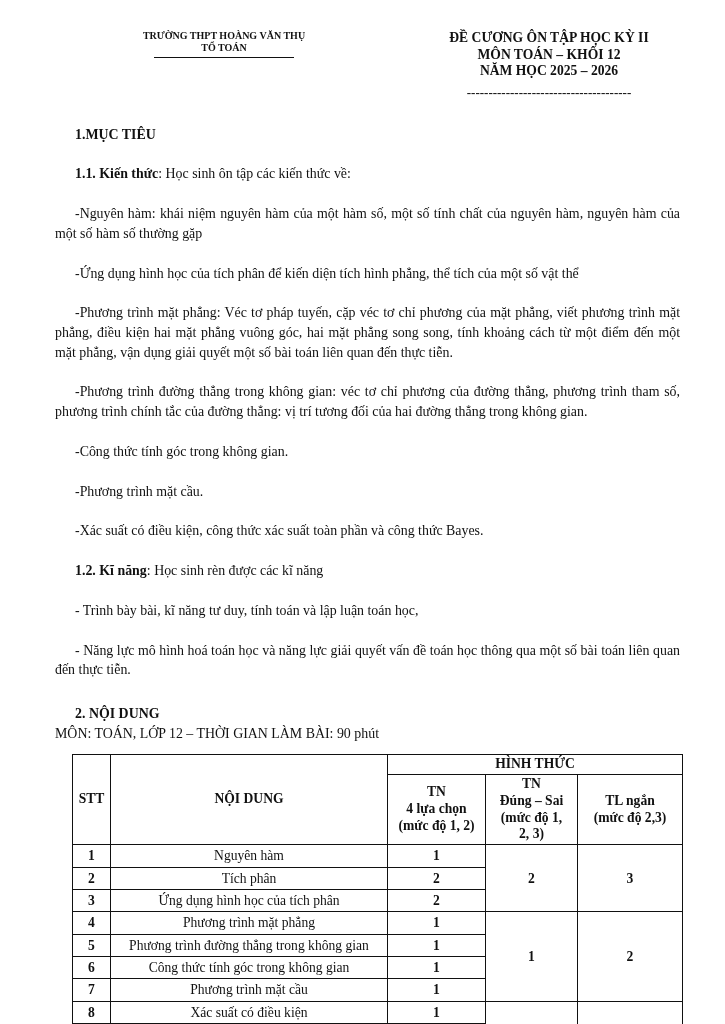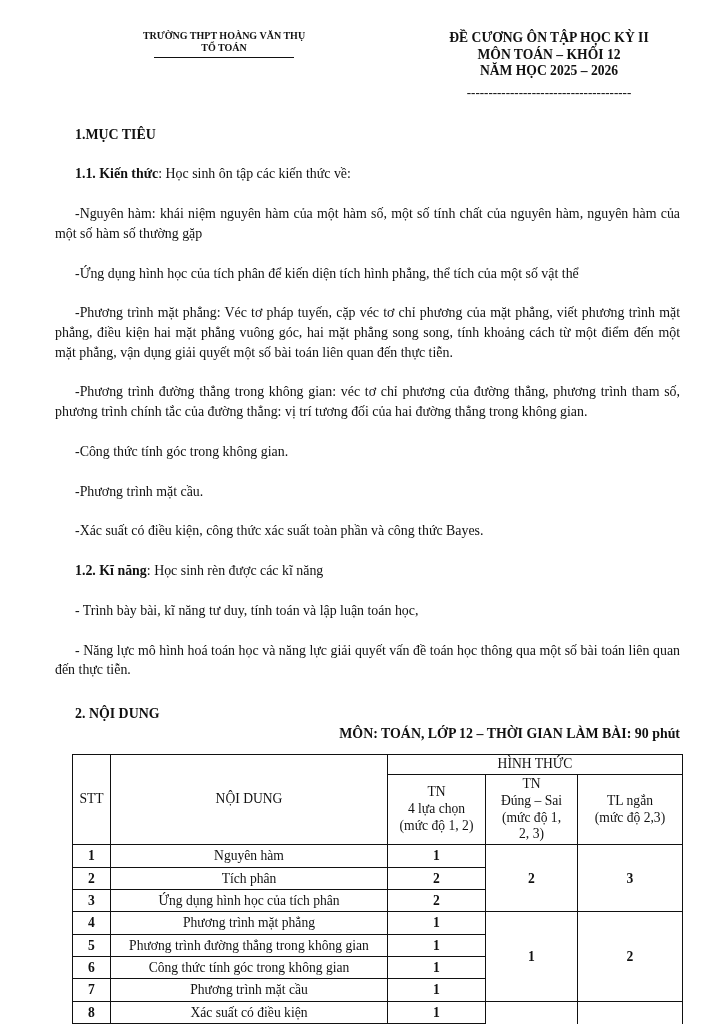--- a/index.html
+++ b/index.html
@@ -18,36 +18,36 @@
   .hdr-right { width: 262px; text-align: center; font-weight: bold; font-size: 13.6px; line-height: 1.22; }
   .hdr-underline { width: 140px; margin: 3px auto 0 auto; border-bottom: 1.6px solid #111; height: 0; }
   .hdr-divider { font-weight: bold; letter-spacing: 0px; margin-top: 5px; font-size: 13px; }
 
   
   .doc-body { margin-top: 24px; font-size: 13.9px; line-height: 1.42; }
   .para { text-align: justify; text-indent: 20px; margin-top: 20px; }
   .para.tight { margin-top: 0; }
   .bold { font-weight: bold; }
   .heading { font-weight: bold; text-indent: 20px; margin-top: 24px; }
-  .centered { text-align: right; text-indent: 0; font-weight: bold; margin-top: 2px; }
+  .centered { text-align: left; text-indent: 0; font-weight: normal; margin-top: 2px; }
 
   
   table.matrix {
     border-collapse: collapse;
     table-layout: fixed;
     width: 610px;
     margin: 10px 0 0 17px;
     font-size: 13.6px;
   }
   table.matrix th, table.matrix td {
     border: 1px solid #111;
     padding: 1px 5px;
     vertical-align: middle;
   }
-  table.matrix th { font-weight: normal; text-align: center; line-height: 1.25; }
+  table.matrix th { font-weight: bold; text-align: center; line-height: 1.25; }
   .prewrap { white-space: pre-line; }
   td.num { text-align: center; font-weight: bold; }
   td.stt { text-align: center; font-weight: bold; }
   td.name { text-align: center; line-height: 1.28; }
   td.total-label { font-weight: bold; text-align: left; border-radius: 10px; }
 </style>
 </head>
 <body>
 
 <div class="page">

